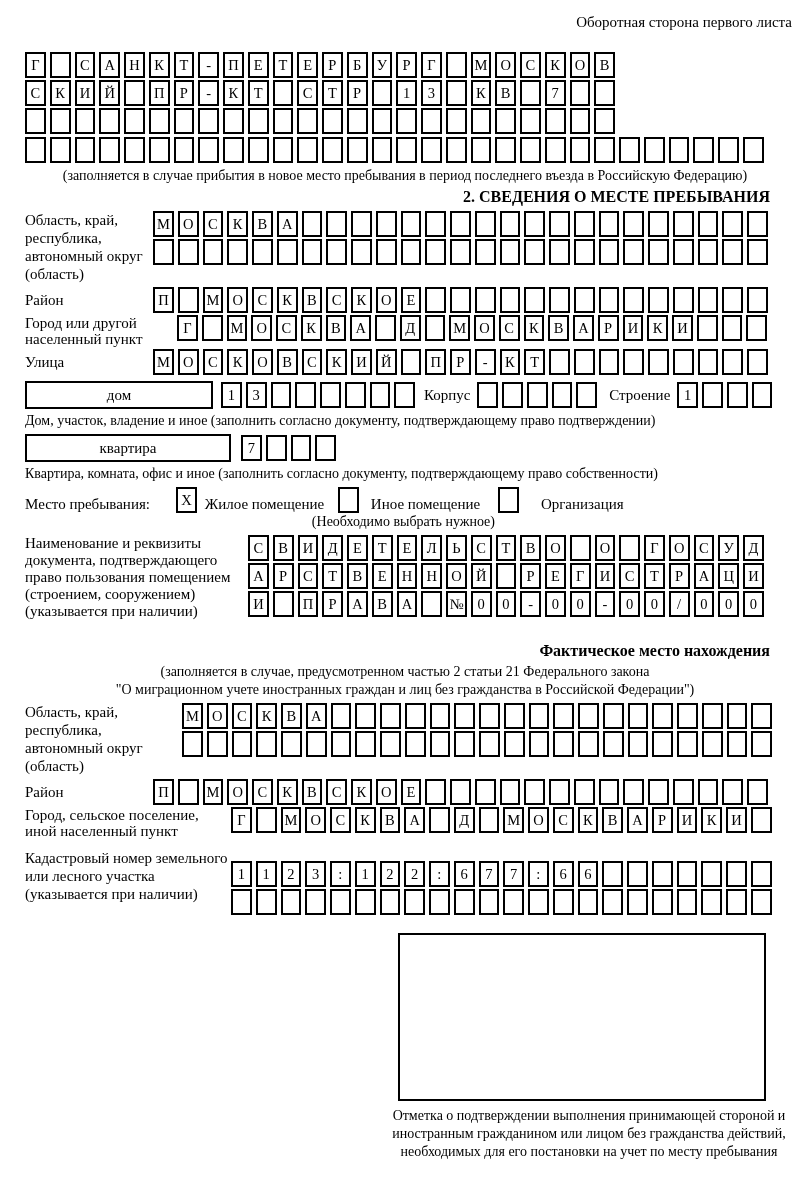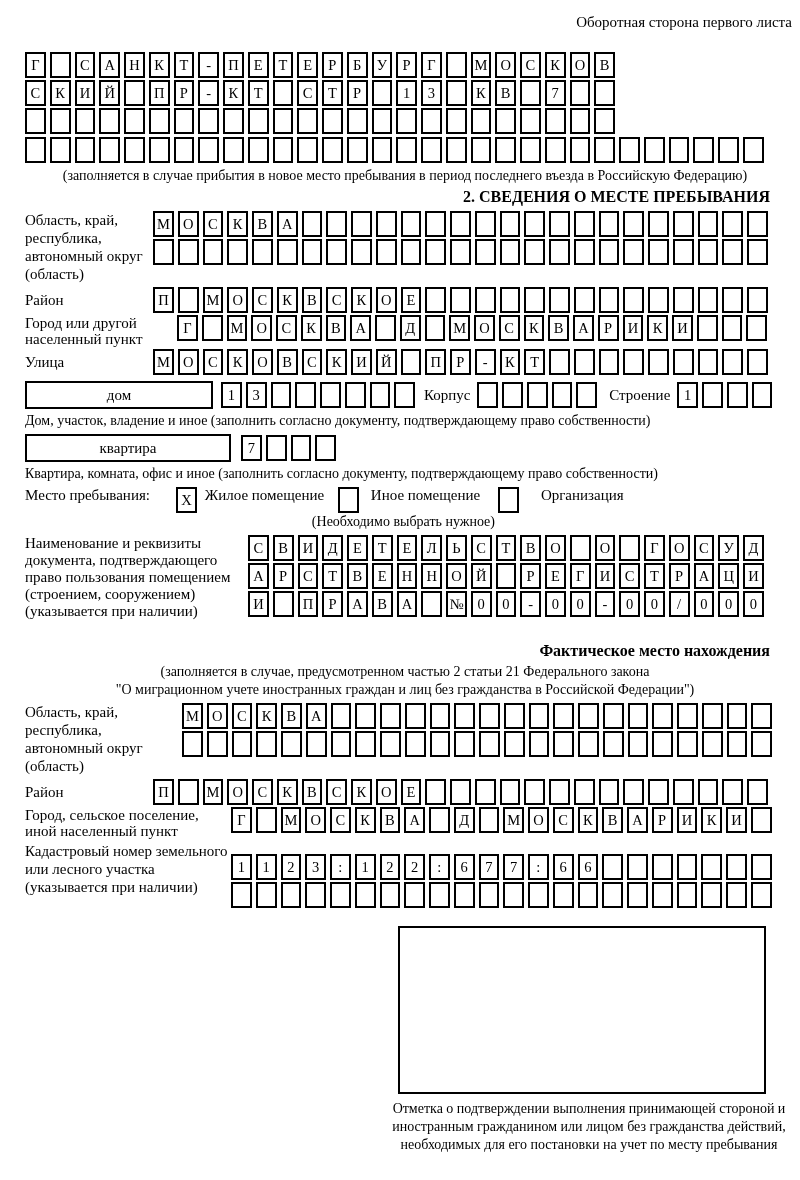--- a/index.html
+++ b/index.html
@@ -22,21 +22,21 @@
     display:flex;align-items:center;justify-content:center;
     font-size:14.5px;line-height:1;flex-shrink:0;background:#fff;
   }
   .field-box{
     height:28px;border:2px solid #000;box-sizing:border-box;
     display:flex;align-items:center;justify-content:center;background:#fff;flex-shrink:0;
   }
   .caption{text-align:center;font-size:14px;line-height:18px;width:760px;}
   .sect-title{text-align:right;font-weight:bold;font-size:16px;line-height:20px;width:745px;}
   .inline-lbl{line-height:26px;white-space:nowrap;}
-  .mesto-row{display:flex;align-items:flex-start;}
+  .mesto-row{display:flex;align-items:flex-end;}
   .note{font-size:14px;line-height:18px;margin-left:190px;width:280px;text-align:right;}
   .mark-box{border:2px solid #000;box-sizing:border-box;background:#fff;}
   .mark-caption{font-size:14px;line-height:18px;text-align:center;}
 </style>
 </head>
 <body>
 
 <div class="header-note">Оборотная сторона первого листа</div>
 
 <div class="frow" style="margin-top:20px">
@@ -330,21 +330,21 @@
       <span class="cbox"></span>
     </div>
   <div class="inline-lbl" style="margin:0 7px 0 12px">Строение</div>
   <div class="box-row">
       <span class="cbox">1</span>
       <span class="cbox"></span>
       <span class="cbox"></span>
       <span class="cbox"></span>
     </div>
 </div>
-<div class="caption" style="margin-top:2px;text-align:left">Дом, участок, владение и иное (заполнить согласно документу, подтверждающему право собственности)</div>
+<div class="caption" style="margin-top:2px;text-align:left">Дом, участок, владение и иное (заполнить согласно документу, подтверждающему право подтверждении)</div>
 
 <div class="frow" style="margin-top:3px;align-items:center;height:30px">
   <div class="field-box" style="width:206px">квартира</div>
   <div class="box-row" style="margin-left:10px">
       <span class="cbox">7</span>
       <span class="cbox"></span>
       <span class="cbox"></span>
       <span class="cbox"></span>
     </div>
 </div>
@@ -550,21 +550,21 @@
       <span class="cbox">В</span>
       <span class="cbox">А</span>
       <span class="cbox">Р</span>
       <span class="cbox">И</span>
       <span class="cbox">К</span>
       <span class="cbox">И</span>
       <span class="cbox"></span>
     </div>
 </div>
 
-<div class="frow" style="margin-top:3px;min-height:78px">
+<div class="frow" style="margin-top:10px;min-height:78px">
   <div class="flabel" style="width:206px">Кадастровый номер земельного или лесного участка (указывается при наличии)</div>
   <div class="rows-col" style="margin-top:12px">
     <div class="box-row">
         <span class="cbox">1</span>
         <span class="cbox">1</span>
         <span class="cbox">2</span>
         <span class="cbox">3</span>
         <span class="cbox">:</span>
         <span class="cbox">1</span>
         <span class="cbox">2</span>

